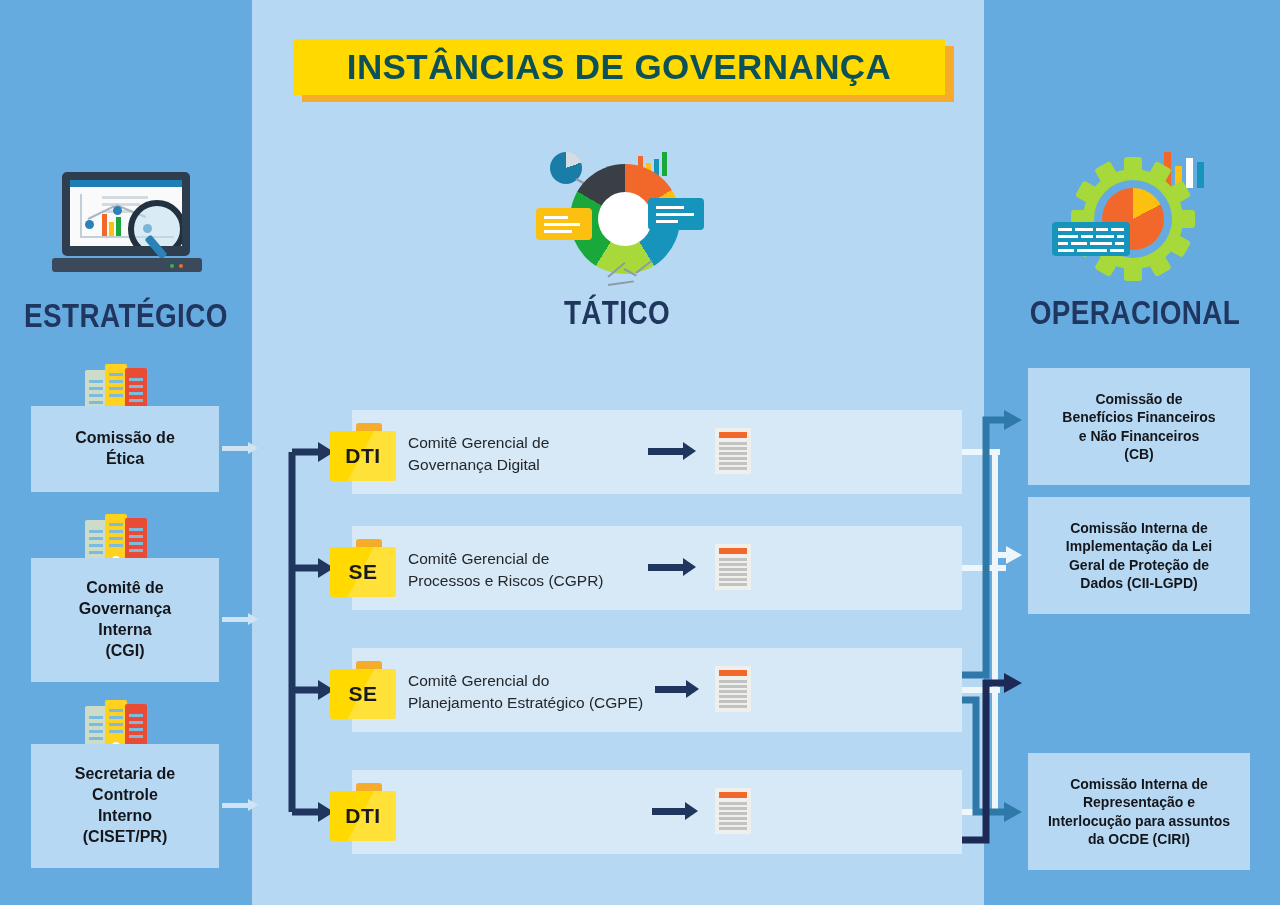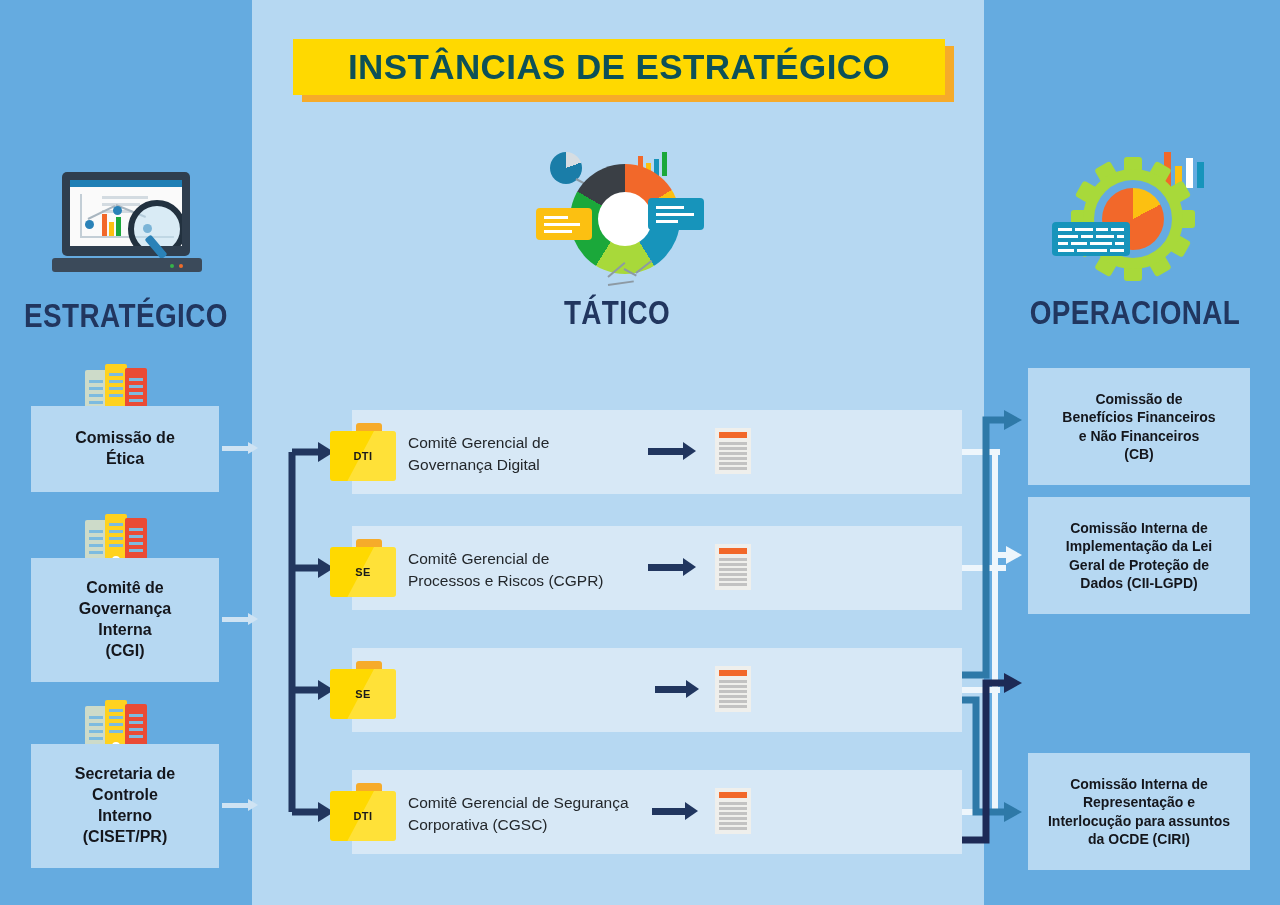--- a/index.html
+++ b/index.html
@@ -119,21 +119,21 @@
   
   .row{position:absolute;left:352px;width:610px;height:84px;background:#d7e8f6;}
   .folder{position:absolute;width:66px;height:58px;}
   .folder .tab{position:absolute;left:26px;top:0;width:26px;height:10px;background:#f6ab2a;border-radius:3px 3px 0 0;}
   .folder .body{position:absolute;left:0;top:8px;width:66px;height:50px;background:#ffd900;border-radius:3px;
     overflow:hidden;}
   .folder .gloss{position:absolute;right:-18px;top:-20px;width:50px;height:90px;
     background:rgba(255,255,255,.22);transform:rotate(28deg);}
   .folder .lbl{position:absolute;left:0;top:8px;width:66px;height:50px;
     display:flex;align-items:center;justify-content:center;
-    font-weight:bold;font-size:11px;color:#1a1a1a;letter-spacing:.5px;}
+    font-weight:bold;font-size:21px;color:#1a1a1a;letter-spacing:.5px;}
   .rowtext{position:absolute;color:#23272b;font-size:15.5px;line-height:1.45;}
   .doc{position:absolute;width:36px;height:46px;background:#efefec;padding:3px;box-sizing:border-box;}
   .doc .hdr{position:absolute;left:4px;top:4px;width:28px;height:6px;background:#f2682a;}
   .doc i{position:absolute;left:4px;width:28px;height:3px;background:#c2c2c2;display:block;}
   .doctext{position:absolute;color:#23272b;font-size:15.5px;line-height:1.45;}
 
   
   .arrow-dark{position:absolute;}
   .arrow-dark .shaft{position:absolute;left:0;top:6px;height:7px;background:#21365f;}
   .arrow-dark .head{position:absolute;top:0;width:0;height:0;
@@ -148,21 +148,21 @@
 </style>
 </head>
 <body>
 
 <div class="stage">
 
   <div class="center-panel"></div>
 
   <div class="title-shadow"></div>
   <div class="title-banner">
-    <span>INSTÂNCIAS DE ESTRATÉGICO</span>
+    <span>INSTÂNCIAS DE GOVERNANÇA</span>
   </div>
 
   <div class="laptop">
     <div class="lt-body">
       <div class="lt-screen">
         <div class="lt-bar"></div>
         <div class="lt-axis" style="left:10px;top:14px;width:2px;height:44px;"></div>
         <div class="lt-axis" style="left:10px;top:56px;width:94px;height:2px;"></div>
         <div class="lt-tick" style="top:16px;"></div>
         <div class="lt-tick" style="top:23px;width:38px;"></div>
@@ -412,20 +412,22 @@
   </div>
 
   <div class="row" style="top:648px;">
     <div class="folder" style="left:-22px;top:13px;">
       <div class="tab"></div>
         <div class="body">
           <div class="gloss"></div>
         </div>
       <div class="lbl">SE</div>
     </div>
+    <div class="rowtext" style="left:56px;top:22px;width:270px;white-space:pre-line;">Comitê Gerencial do
+Planejamento Estratégico (CGPE)</div>
     <div class="arrow-dark" style="left:303px;top:32px;width:48px;height:19px;">
       <div class="shaft" style="width:32px;"></div>
         <div class="head" style="left:31px;"></div>
     </div>
     <div class="doc" style="left:363px;top:18px;">
       <div class="hdr"></div>
       <i style="top:14px;"></i>
         <i style="top:19px;"></i>
         <i style="top:24px;"></i>
       <i style="top:29px;"></i>
@@ -435,22 +437,20 @@
   </div>
 
   <div class="row" style="top:770px;">
     <div class="folder" style="left:-22px;top:13px;">
       <div class="tab"></div>
         <div class="body">
           <div class="gloss"></div>
         </div>
       <div class="lbl">DTI</div>
     </div>
-    <div class="rowtext" style="left:56px;top:22px;width:262px;white-space:pre-line;">Comitê Gerencial de Segurança
-Corporativa (CGSC)</div>
     <div class="arrow-dark" style="left:300px;top:32px;width:48px;height:19px;">
       <div class="shaft" style="width:34px;"></div>
         <div class="head" style="left:33px;"></div>
     </div>
     <div class="doc" style="left:363px;top:18px;">
       <div class="hdr"></div>
       <i style="top:14px;"></i>
         <i style="top:19px;"></i>
         <i style="top:24px;"></i>
       <i style="top:29px;"></i>

